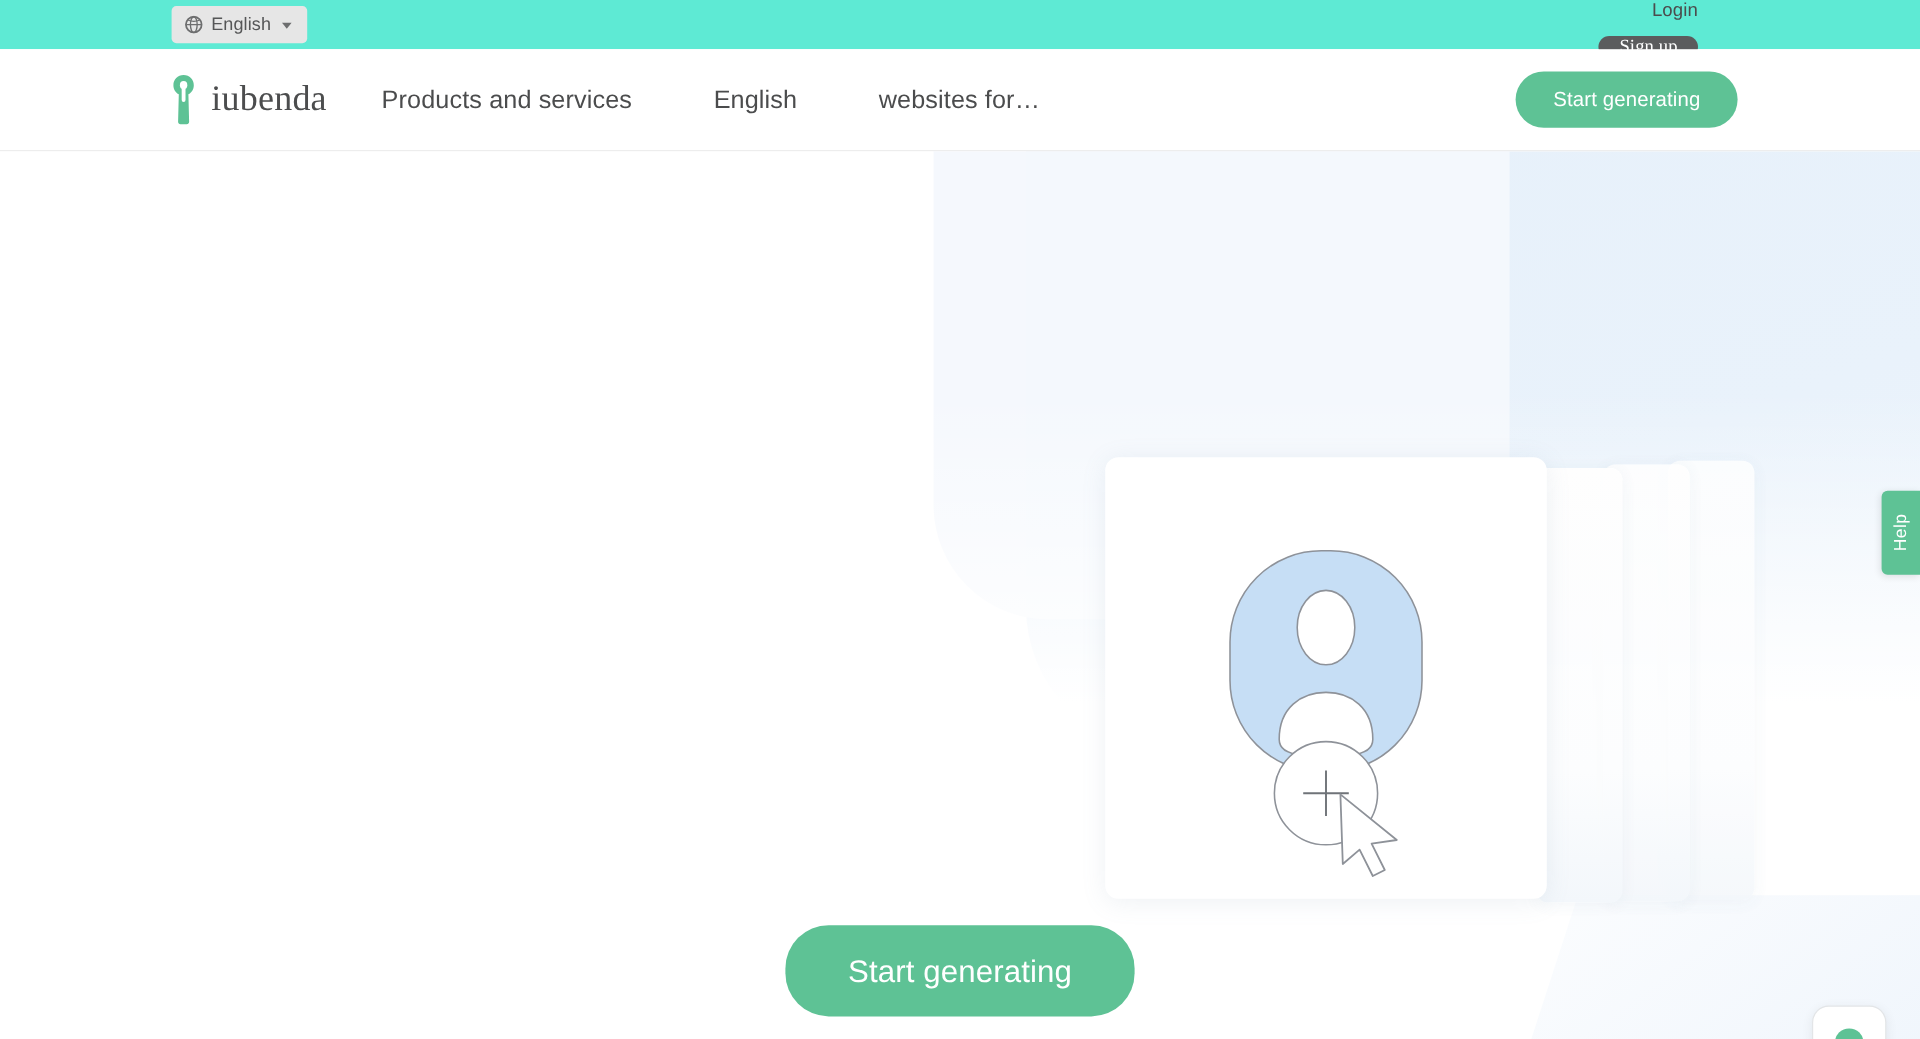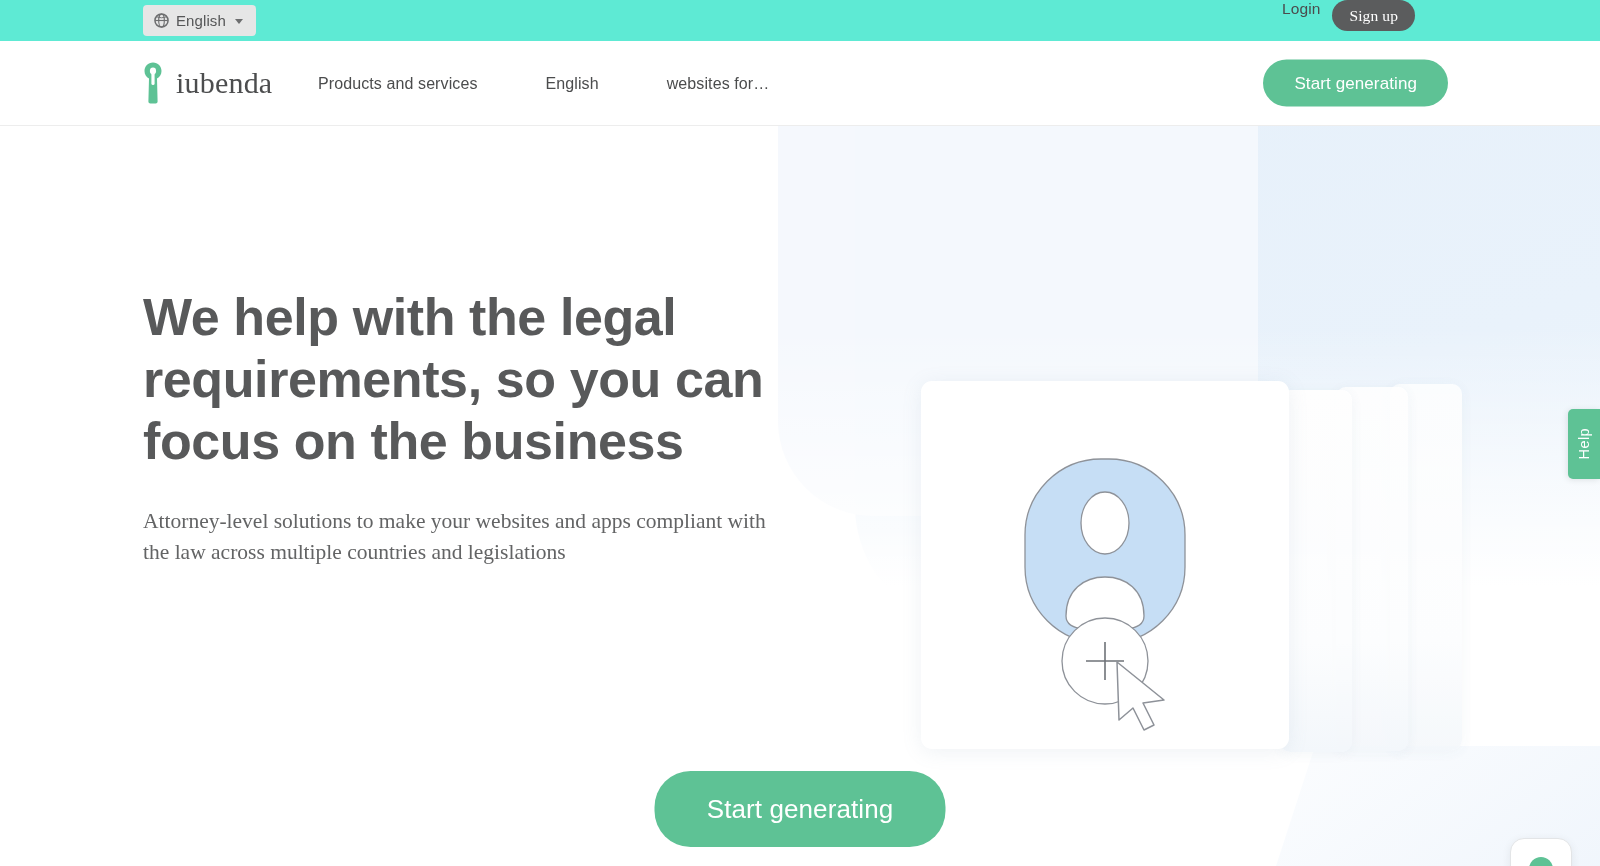--- a/index.html
+++ b/index.html
@@ -47,22 +47,23 @@
     border-top: 5px solid #6d6e6f;
     margin-left: 2px;
     margin-top: 2px;
   }
   .topbar-right {
     position: absolute;
     right: 185px;
     top: 0;
     height: 41px;
     display: flex;
-    align-items: flex-start;
+    align-items: flex-end;
     gap: 12px;
+    flex-direction: column;
   }
   .login-link {
     font-size: 15.5px;
     color: #4b4c4d;
     text-decoration: none;
     cursor: pointer;
     letter-spacing: .1px;
   }
   .signup-btn {
     background: #5b5c5d;
@@ -106,21 +107,21 @@
   }
   .nav {
     position: absolute;
     left: 318px;
     top: 0; height: 85px;
     display: flex;
     align-items: center;
     gap: 0;
   }
   .nav a {
-    font-size: 16px;
+    font-size: 21px;
     color: #4b4c4d;
     text-decoration: none;
     cursor: pointer;
     letter-spacing: .1px;
     margin-right: 68px;
   }
   .header-cta {
     position: absolute;
     right: 152px;
     top: 50%;
@@ -350,24 +351,20 @@
       <path d="M145 235 C145 209 163 196 184 196 C205 196 223 209 223 235
                C223 243 216 247 205 248 L163 248 C152 247 145 243 145 235 Z" fill="#ffffff" stroke="#8e9299" stroke-width="1.3"></path>
 
       <circle cx="184" cy="280" r="43" fill="#ffffff" stroke="#8e9299" stroke-width="1.3"></circle>
       <path d="M184 261 V299 M165 280 H203" stroke="#6f7378" stroke-width="1.6" fill="none"></path>
 
       <path d="M196 281 L243 319 L222 322 L233 344 L223 349 L212 327 L198 339 Z" fill="#ffffff" stroke="#8e9299" stroke-width="1.5" stroke-linejoin="round"></path>
     </svg>
   </div>
 
-  <div class="hero-copy">
-    <h1 class="hero-title">We help with the legal requirements, so you can focus on the business</h1>
-    <p class="hero-sub">Attorney-level solutions to make your websites and apps compliant with the law across multiple countries and legislations</p>
-  </div>
 
   <button class="hero-cta">Start generating</button>
 
   <div class="chat-widget">
     <div class="chat-dot"></div>
   </div>
 </div>
 
 <div class="help-tab">
   <span>Help</span>

